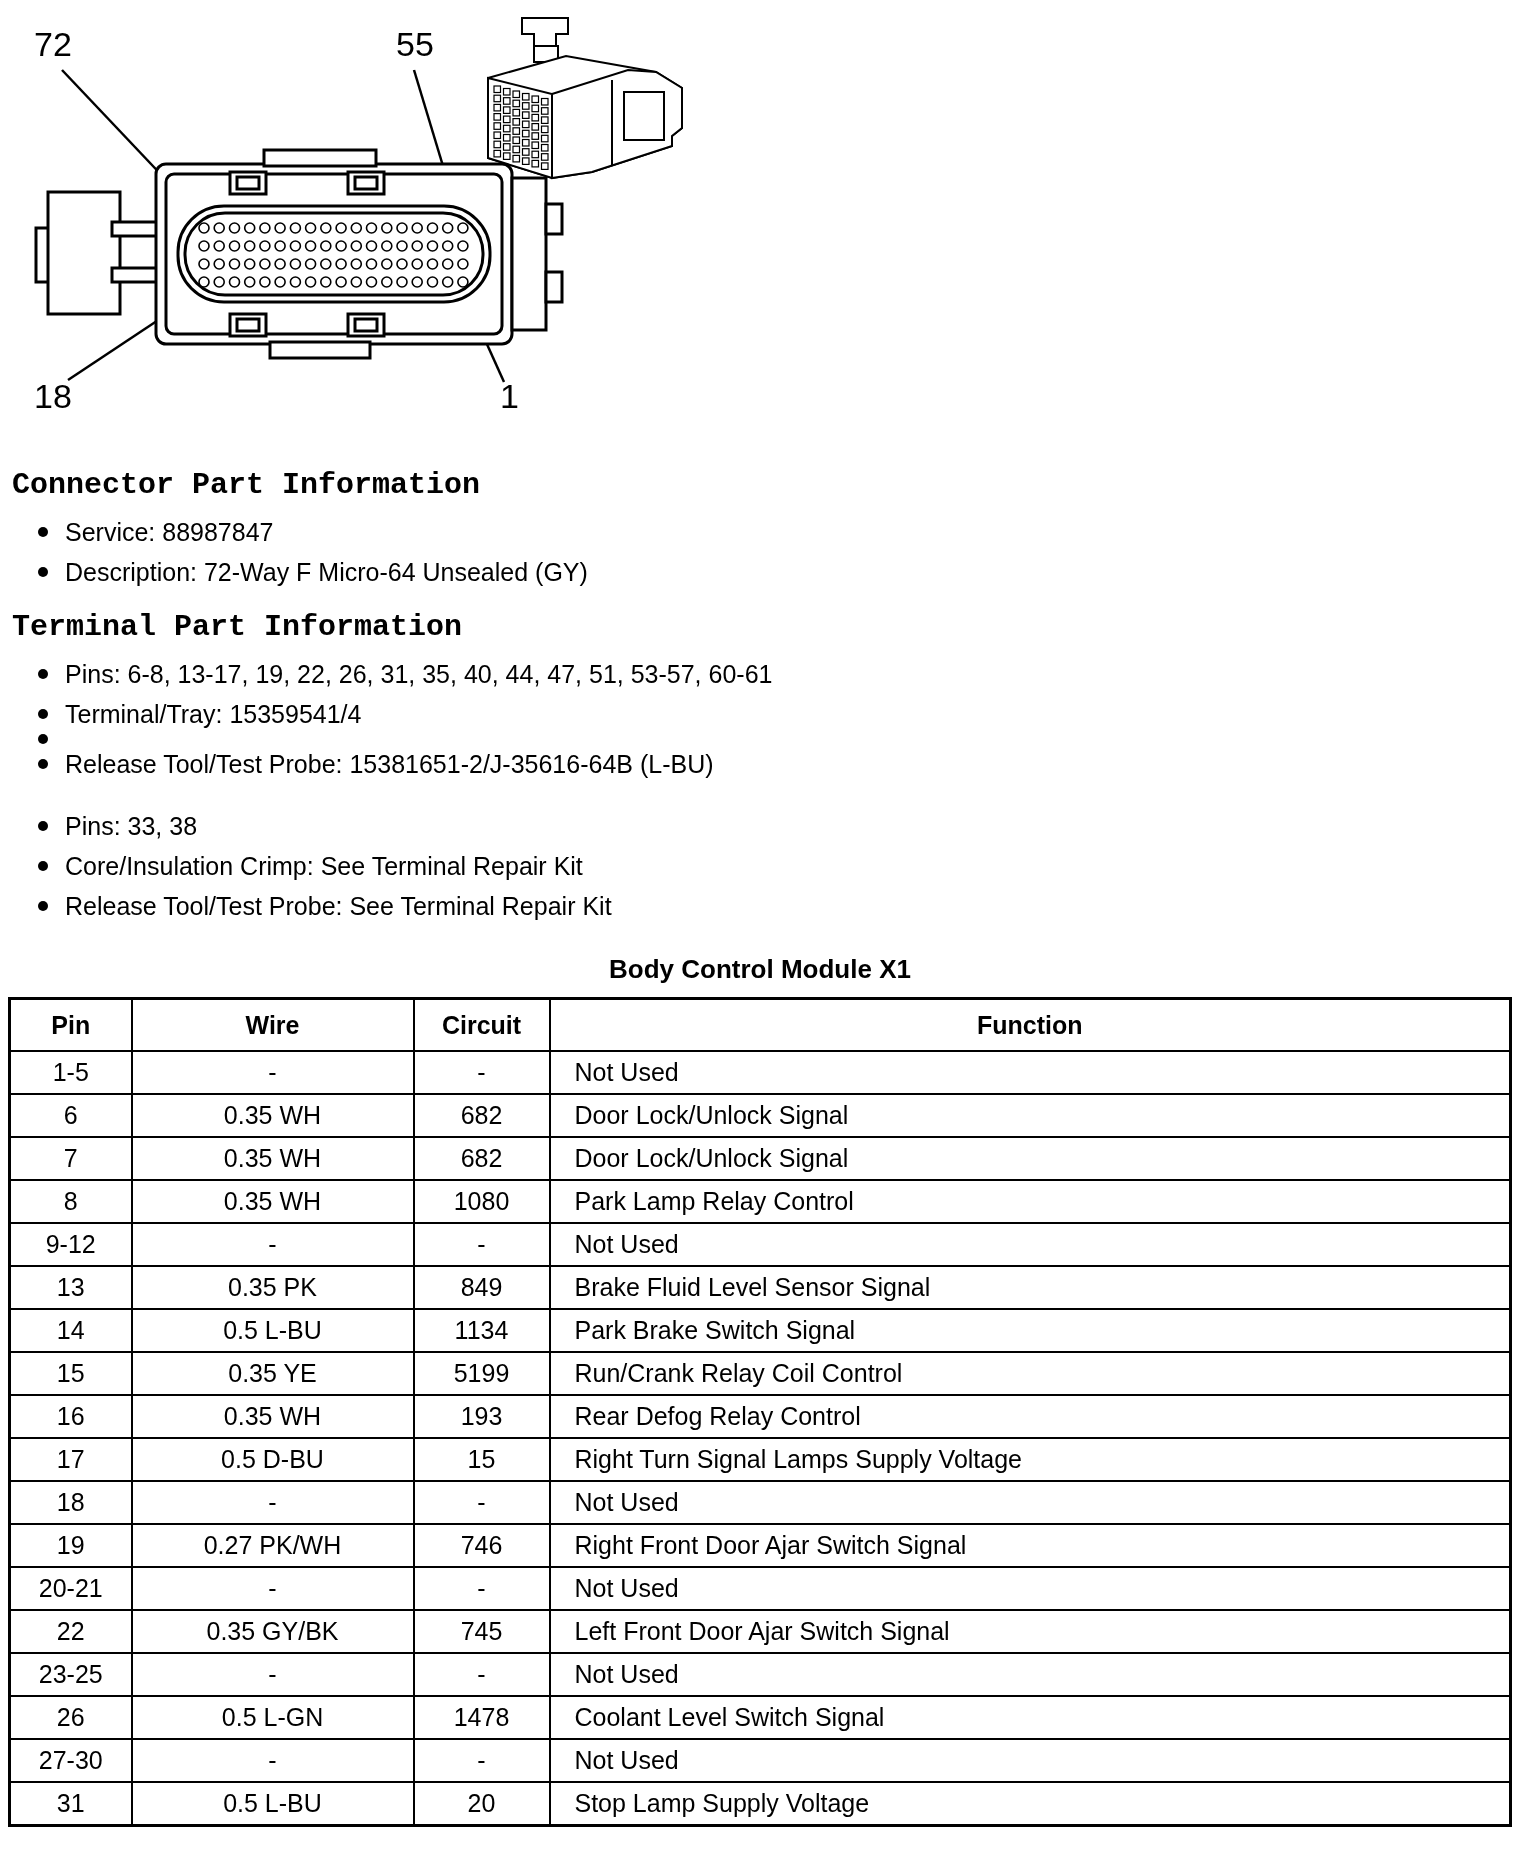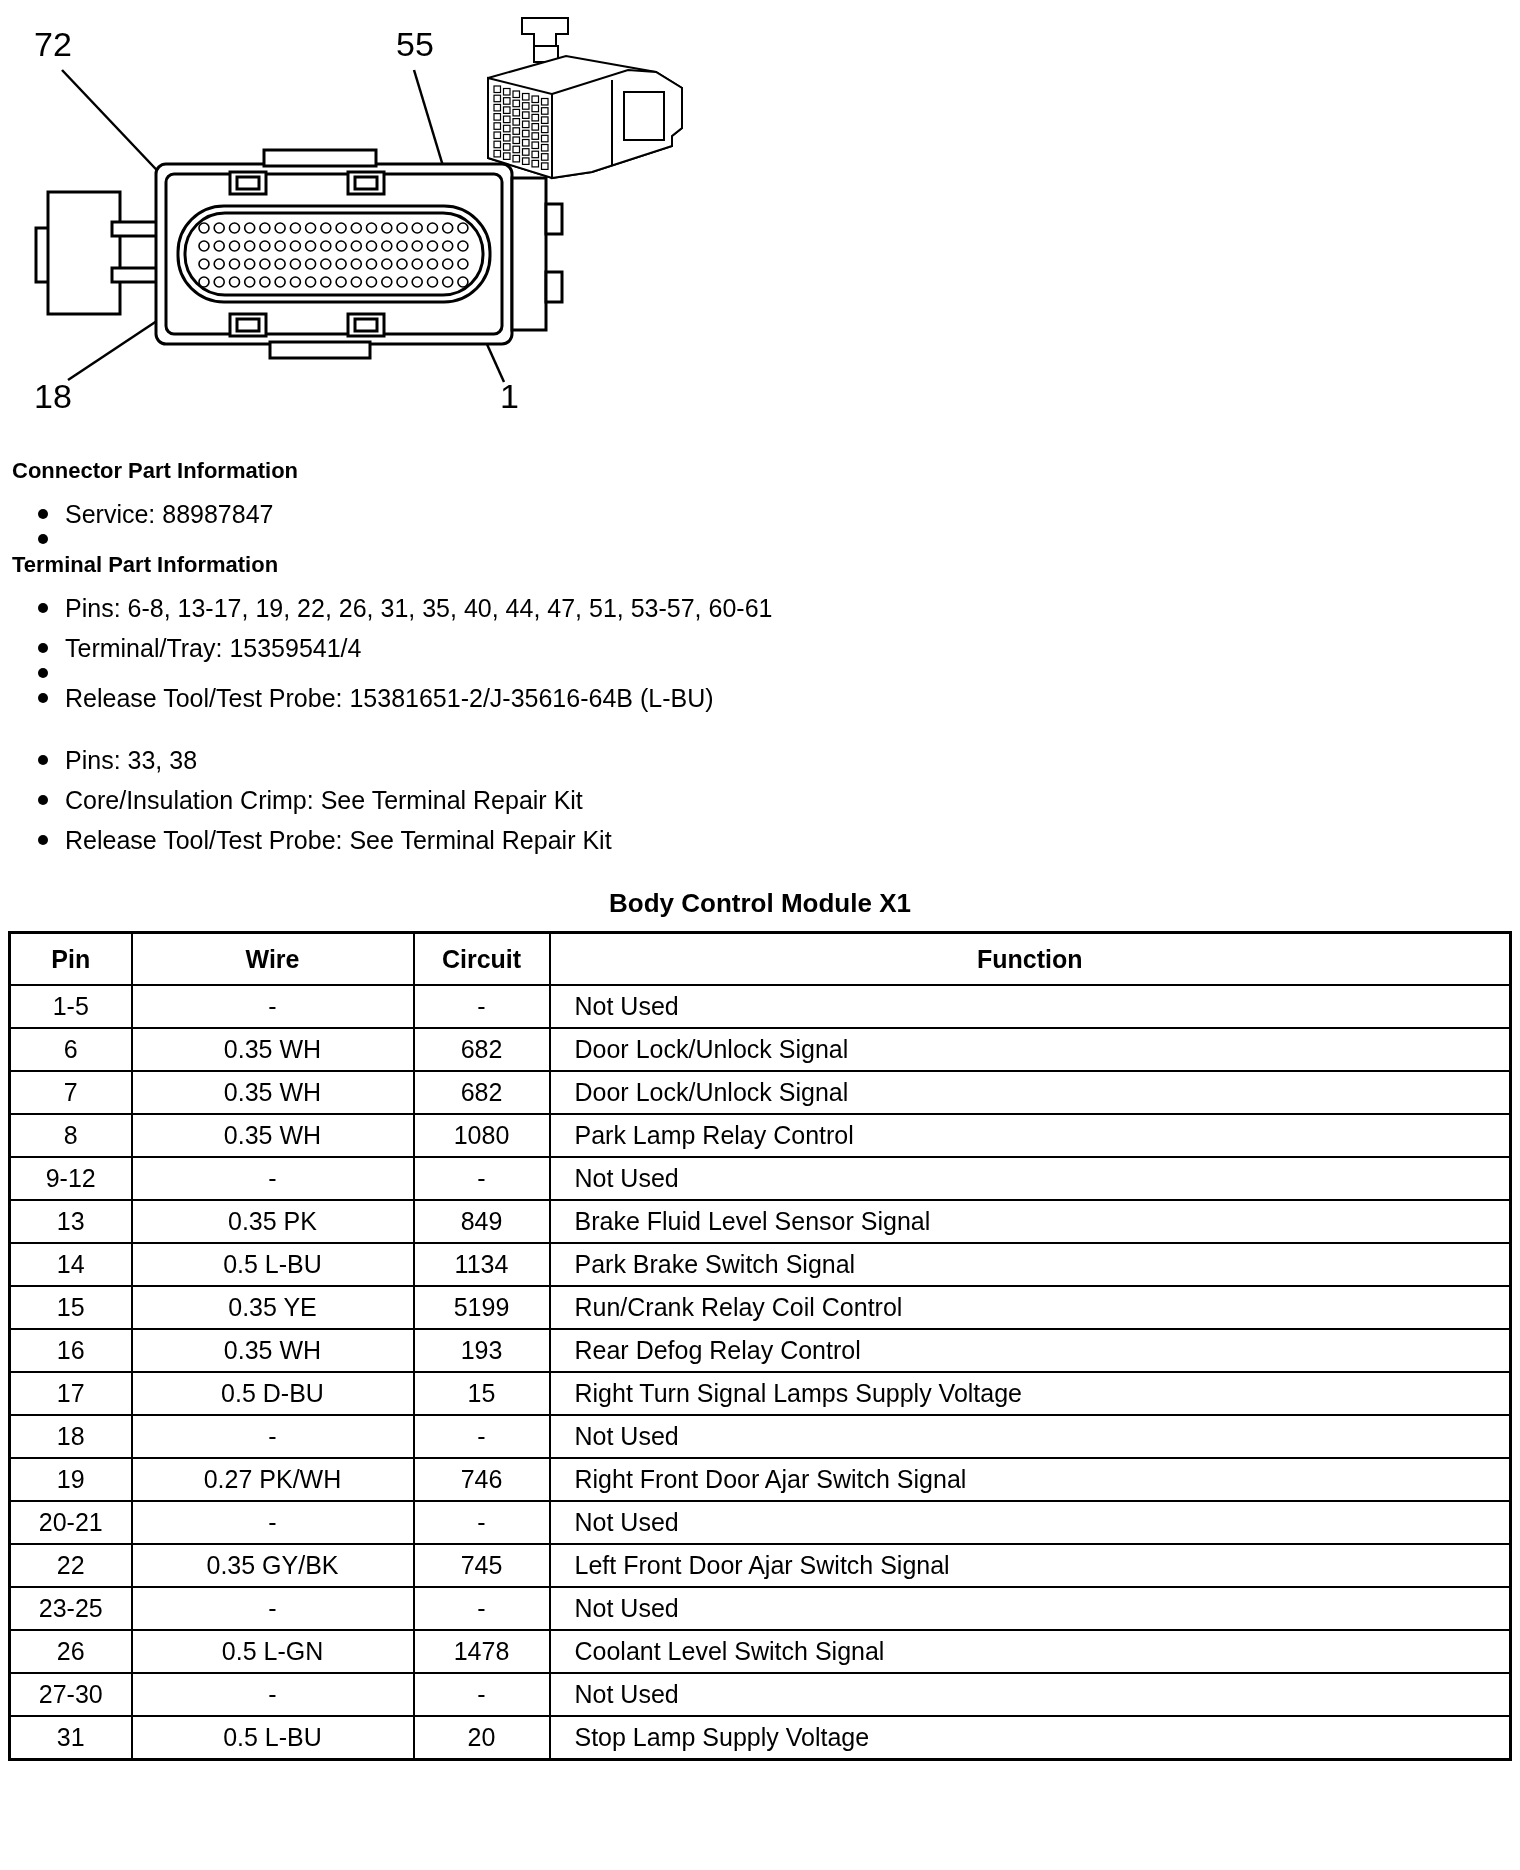--- a/index.html
+++ b/index.html
@@ -1,19 +1,19 @@
 <!DOCTYPE html>
 <html><head>
 <meta charset="utf-8">
 <style>
   html, body { margin: 0; padding: 0; background: #fff; }
   body { width: 1520px; font-family: "Liberation Sans", sans-serif; color: #000; }
   .page { width: 1520px; height: 1870px; position: relative; overflow: hidden; background: #fff; }
   .diagram { position: relative; height: 444px; padding: 6px 0 0 8px; }
-  .section-heading { font-size: 22px; font-weight: bold; margin: 8px 0 10px 12px; }
+  .section-heading { font-size: 30px; font-weight: bold; margin: 18px 0 10px 12px; font-family: Liberation Mono, monospace; }
   ul.bullets { list-style: none; margin: 0 0 0 38px; padding: 0; }
   ul.bullets li { display: flex; align-items: center; font-size: 25px; line-height: 40px; }
   .dot { width: 10px; height: 10px; border-radius: 50%; background: #000; margin-right: 17px; flex: 0 0 auto; }
   .gap { height: 22px; }
   .table-title { font-size: 26px; font-weight: bold; text-align: center; margin: 28px 0 12px 0; }
   table.pinout { border-collapse: collapse; table-layout: fixed; width: 1504px; margin-left: 8px; border: 3px solid #000; font-size: 25px; }
   table.pinout th, table.pinout td { border: 2px solid #000; overflow: hidden; white-space: nowrap; }
   table.pinout th { height: 48px; font-weight: bold; text-align: center; }
   table.pinout td { height: 41px; text-align: center; padding: 0 6px; }
   table.pinout td.fn { text-align: left; padding-left: 24px; }
@@ -206,20 +206,21 @@
   <ul class="bullets">
 
 
       <li>
         <span class="dot"></span>
         <span class="bullet-text">Service: 88987847</span>
       </li>
 
       <li>
         <span class="dot"></span>
+        <span class="bullet-text">Description: 72-Way F Micro-64 Unsealed (GY)</span>
       </li>
     </ul>
 
   <div class="section-heading">Terminal Part Information</div>
 
   <ul class="bullets">
 
       <li>
         <span class="dot"></span>
         <span class="bullet-text">Pins: 6-8, 13-17, 19, 22, 26, 31, 35, 40, 44, 47, 51, 53-57, 60-61</span>

